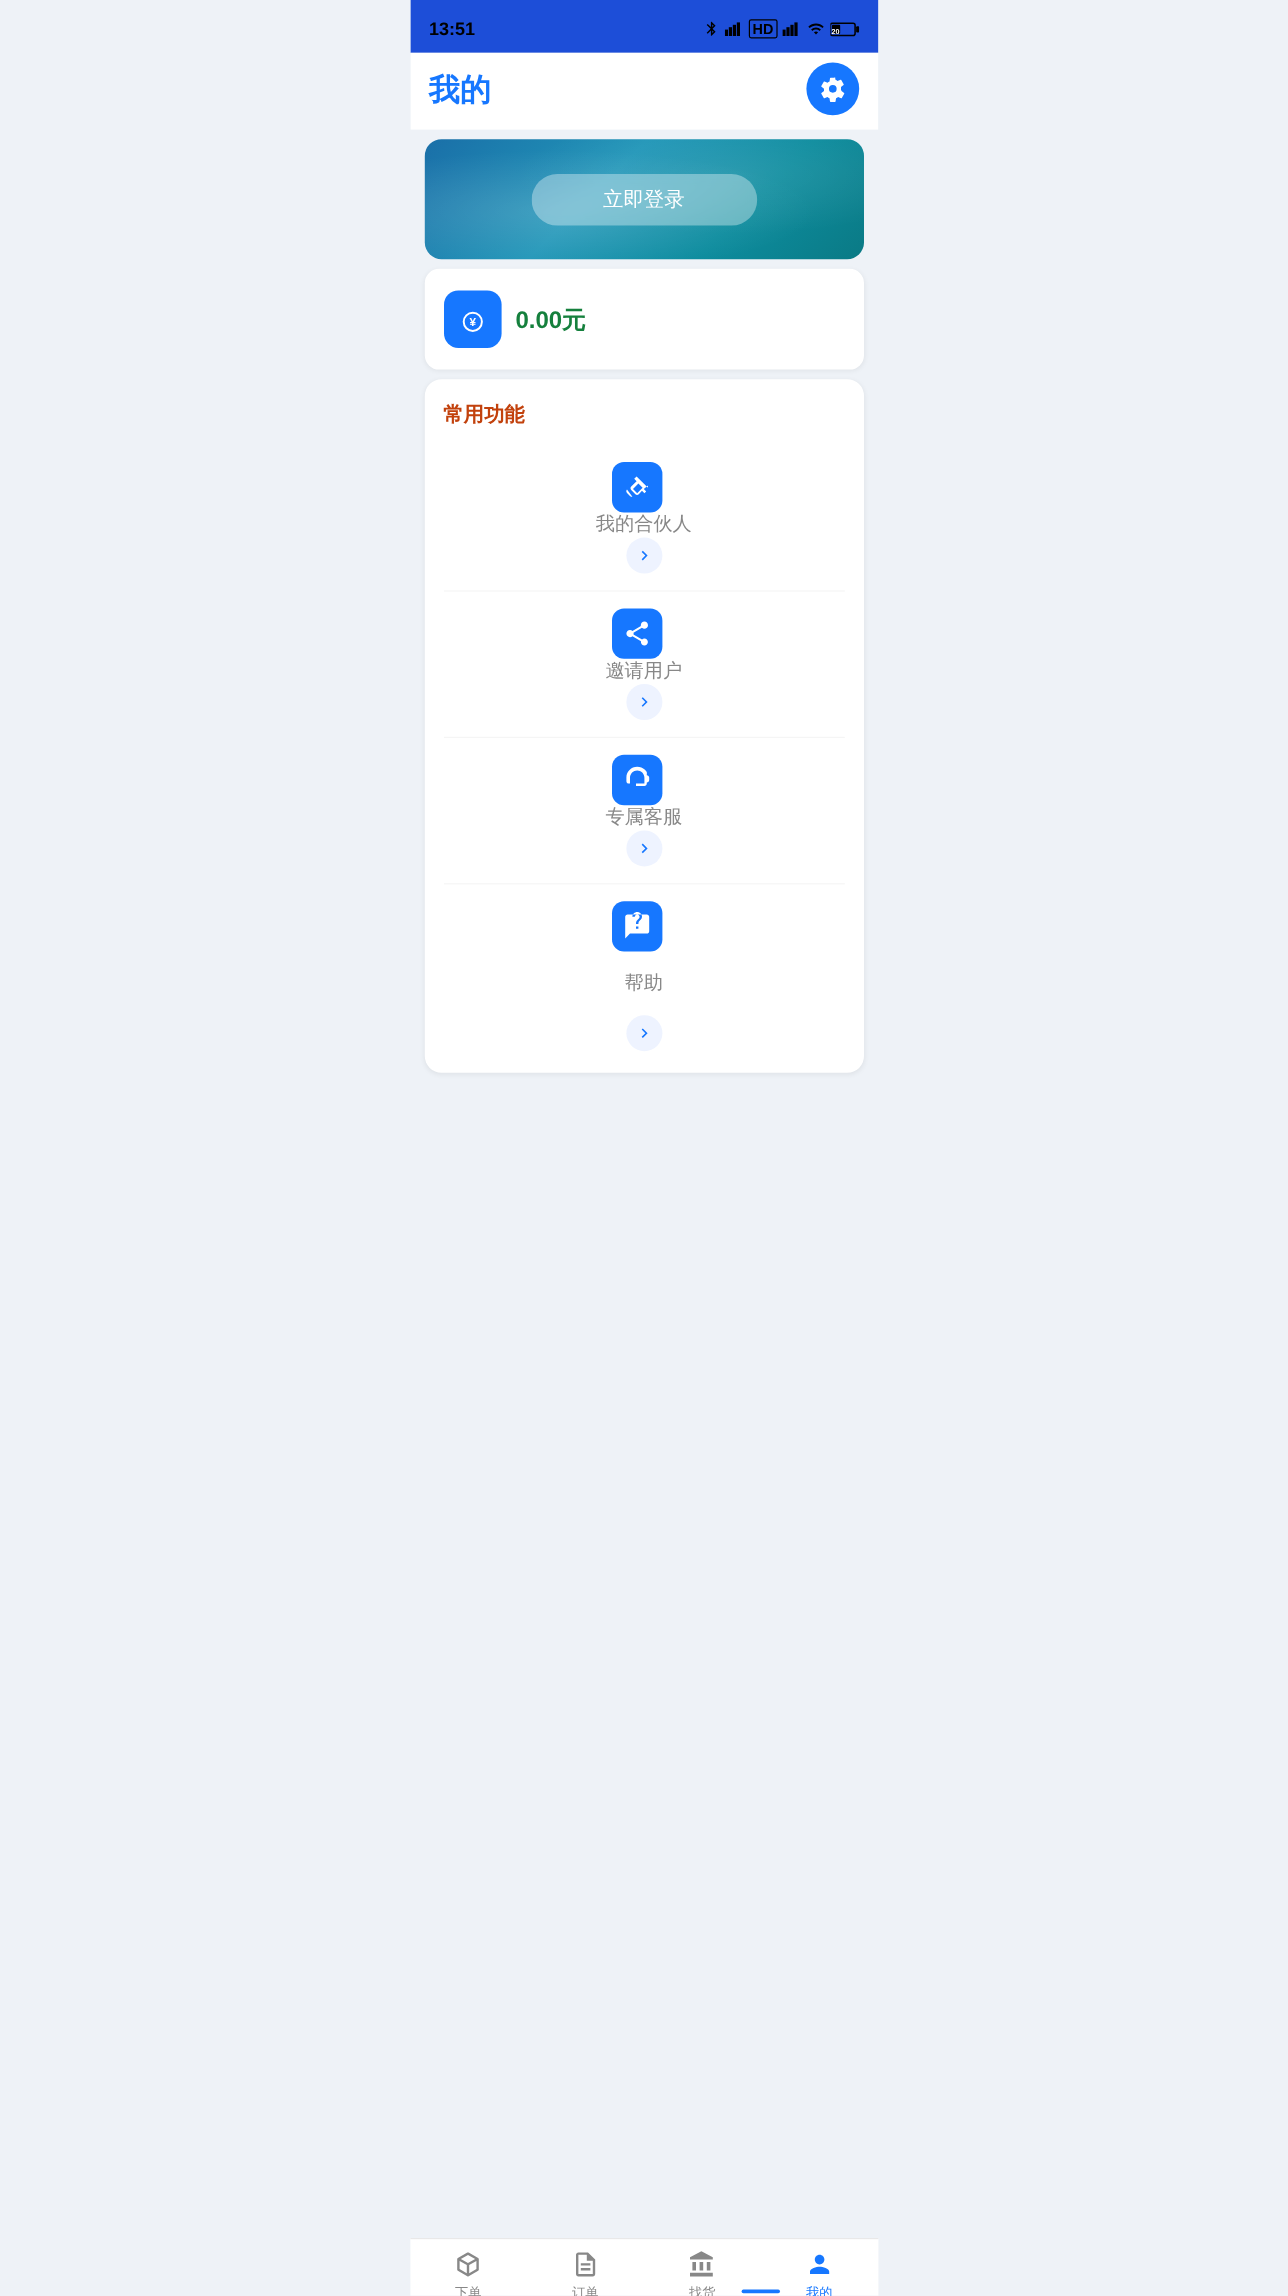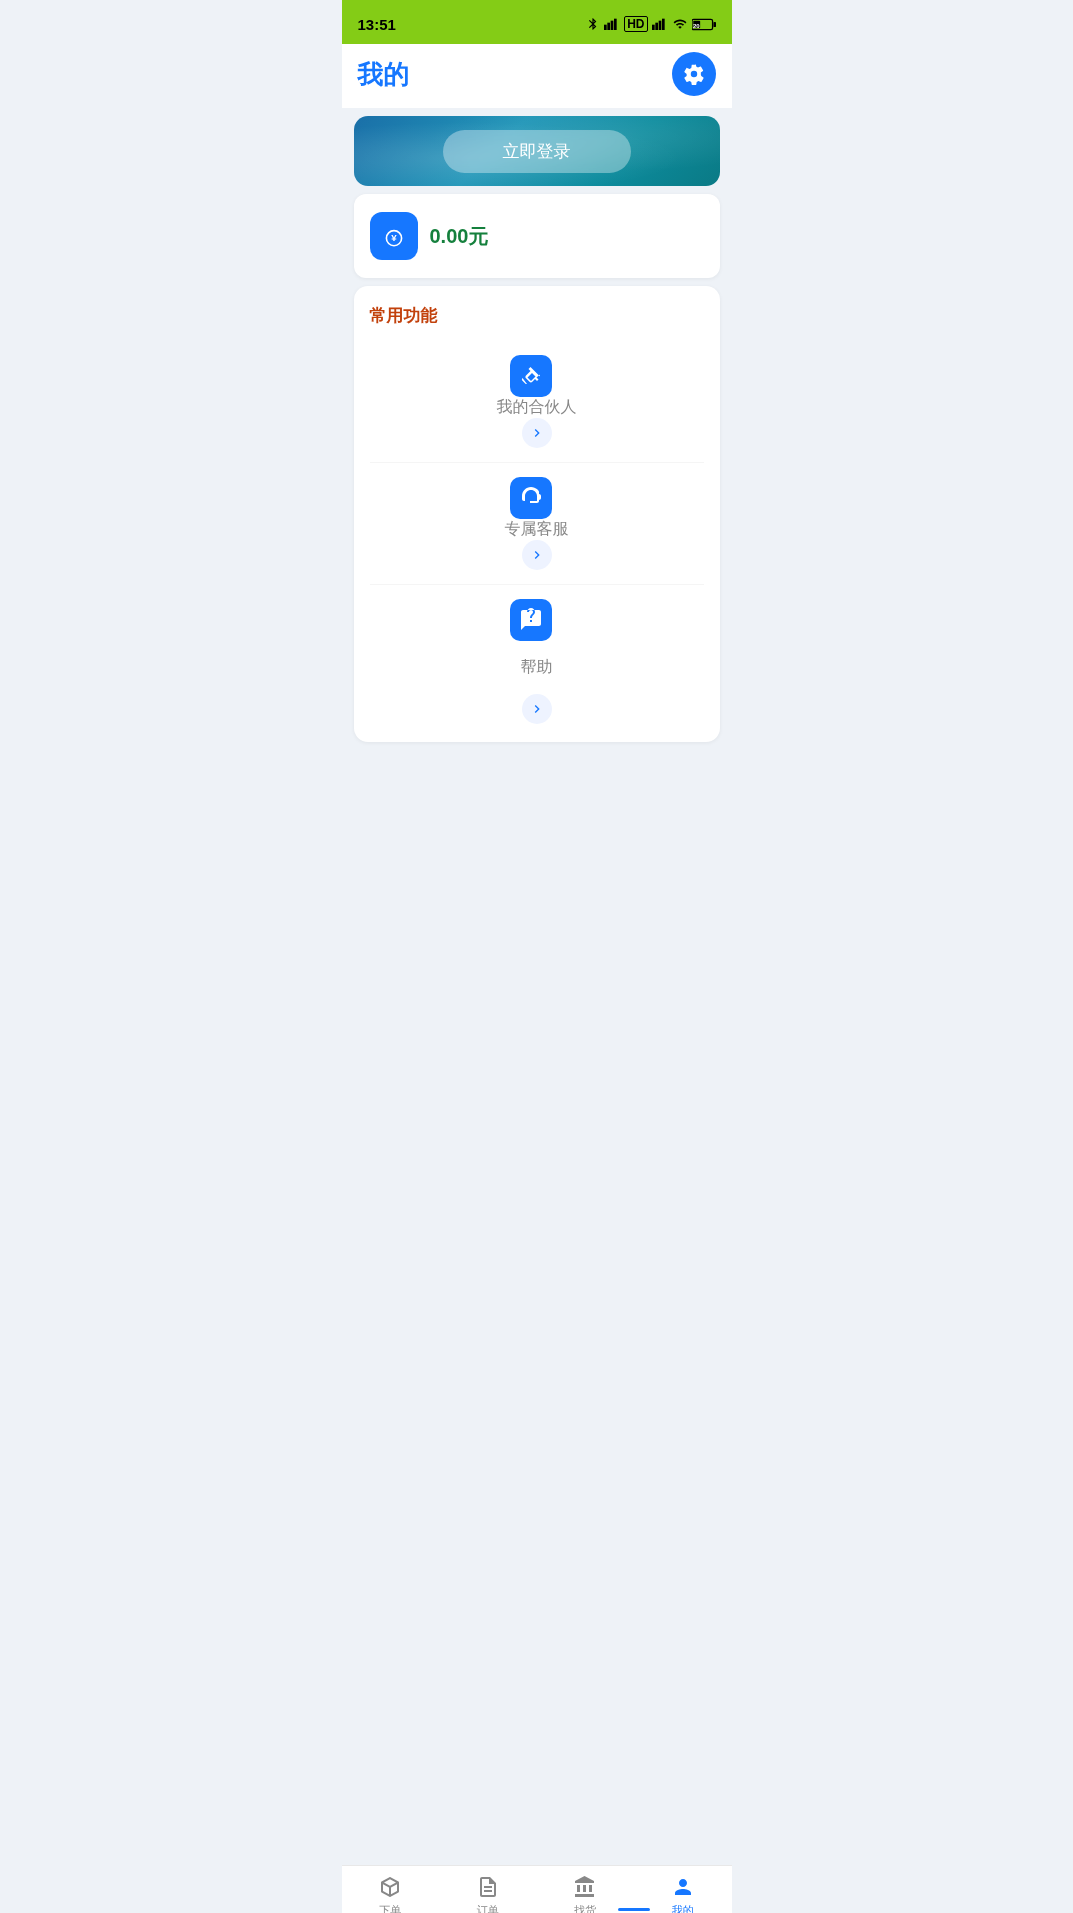--- a/index.html
+++ b/index.html
@@ -13,21 +13,21 @@
       position: relative;
       overflow-x: hidden;
     }
 
     
     .status-bar {
       display: flex;
       justify-content: space-between;
       align-items: center;
       padding: 8px 16px 4px;
-      background: #84cc16;
+      background: #1d4ed8;
       height: 44px;
     }
     .status-time {
       font-size: 15px;
       font-weight: 600;
       color: #000;
     }
     .status-icons {
       display: flex;
       align-items: center;
@@ -58,21 +58,21 @@
       align-items: center;
       justify-content: center;
       cursor: pointer;
     }
 
     
     .banner {
       margin: 8px 12px;
       border-radius: 14px;
       background: linear-gradient(135deg, #1a6fa8 0%, #2196b8 40%, #0d8c9e 70%, #0a7a85 100%);
-      height: 70px;
+      height: 100px;
       display: flex;
       align-items: center;
       justify-content: center;
       position: relative;
       overflow: hidden;
     }
     .banner::before {
       content: '';
       position: absolute;
       top: 0; left: 0; right: 0; bottom: 0;
@@ -332,20 +332,33 @@
         </svg>
       </div>
       <span class="feature-label">我的合伙人</span>
       <div class="feature-arrow">
         <svg viewBox="0 0 24 24">
             <path d="M8.59 16.58L13.17 12 8.59 7.41 10 6l6 6-6 6z" fill="#1677ff"></path>
           </svg>
       </div>
     </div>
 
+    <div class="feature-item">
+      <div class="feature-icon">
+        <svg viewBox="0 0 24 24">
+          <path d="M18 16.08c-.76 0-1.44.3-1.96.77L8.91 12.7c.05-.23.09-.46.09-.7s-.04-.47-.09-.7l7.05-4.11c.54.5 1.25.81 2.04.81 1.66 0 3-1.34 3-3s-1.34-3-3-3-3 1.34-3 3c0 .24.04.47.09.7L8.04 9.81C7.5 9.31 6.79 9 6 9c-1.66 0-3 1.34-3 3s1.34 3 3 3c.79 0 1.5-.31 2.04-.81l7.12 4.15c-.05.21-.08.43-.08.66 0 1.61 1.31 2.92 2.92 2.92 1.61 0 2.92-1.31 2.92-2.92s-1.31-2.92-2.92-2.92z" fill="#fff"></path>
+        </svg>
+      </div>
+      <span class="feature-label">邀请用户</span>
+      <div class="feature-arrow">
+        <svg viewBox="0 0 24 24">
+            <path d="M8.59 16.58L13.17 12 8.59 7.41 10 6l6 6-6 6z" fill="#1677ff"></path>
+          </svg>
+      </div>
+    </div>
 
     <div class="feature-item">
       <div class="feature-icon">
         <svg viewBox="0 0 24 24">
           <path d="M12 1C7.03 1 3 5.03 3 10v3c0 1.1.9 2 2 2h1V10c0-3.31 2.69-6 6-6s6 2.69 6 6v5h-7v2h7c1.1 0 2-.9 2-2v-1c1.1 0 2-.9 2-2v-2c0-1.1-.9-2-2-2v-1C21 5.03 16.97 1 12 1z" fill="#fff"></path>
         </svg>
       </div>
       <span class="feature-label">专属客服</span>
       <div class="feature-arrow">
         <svg viewBox="0 0 24 24">

